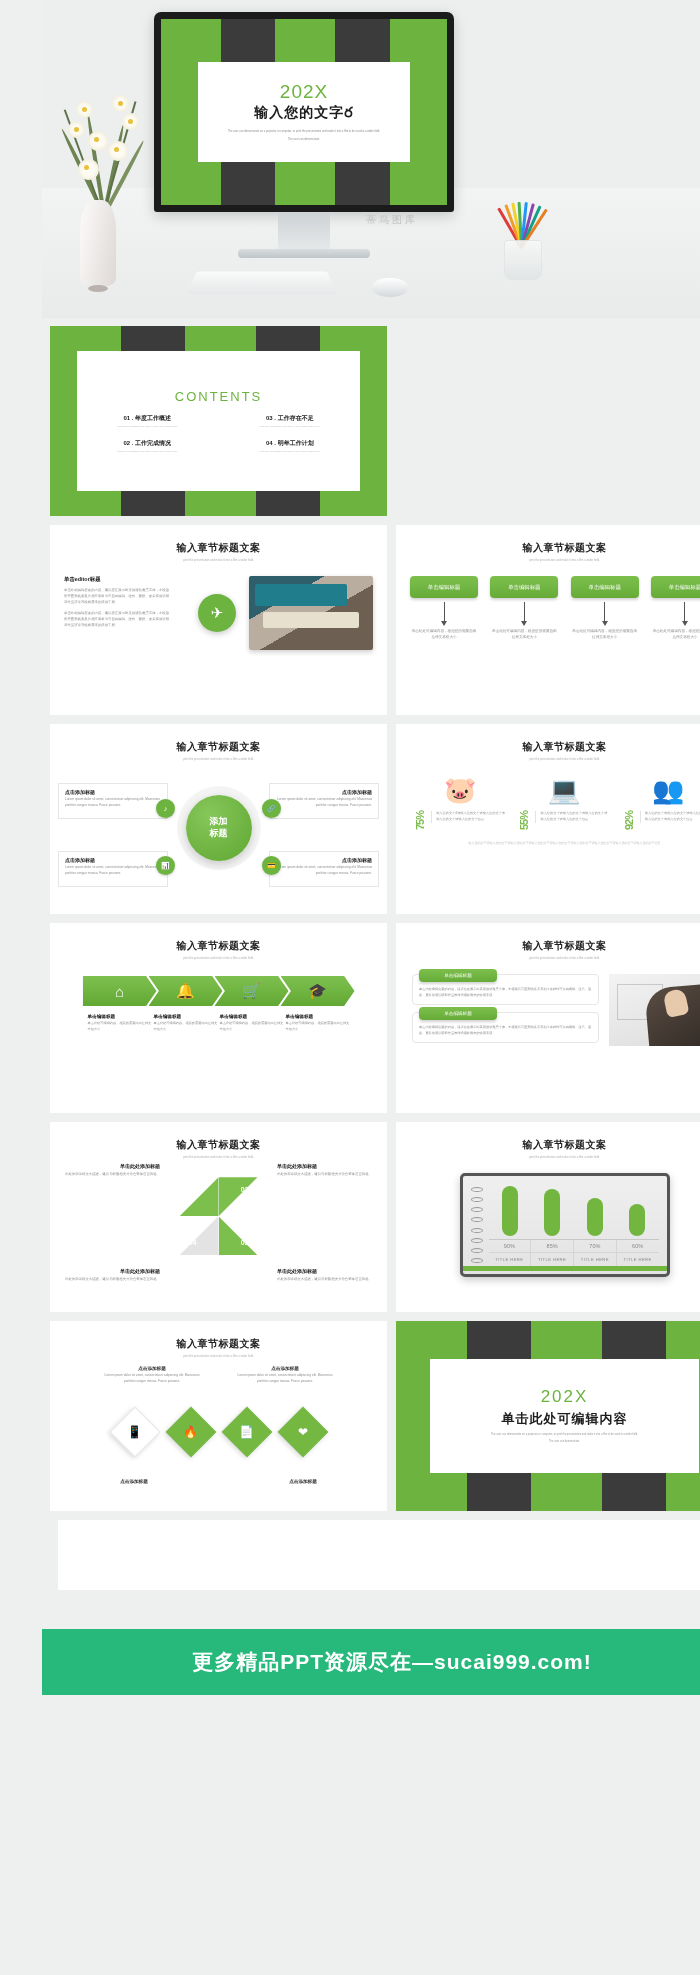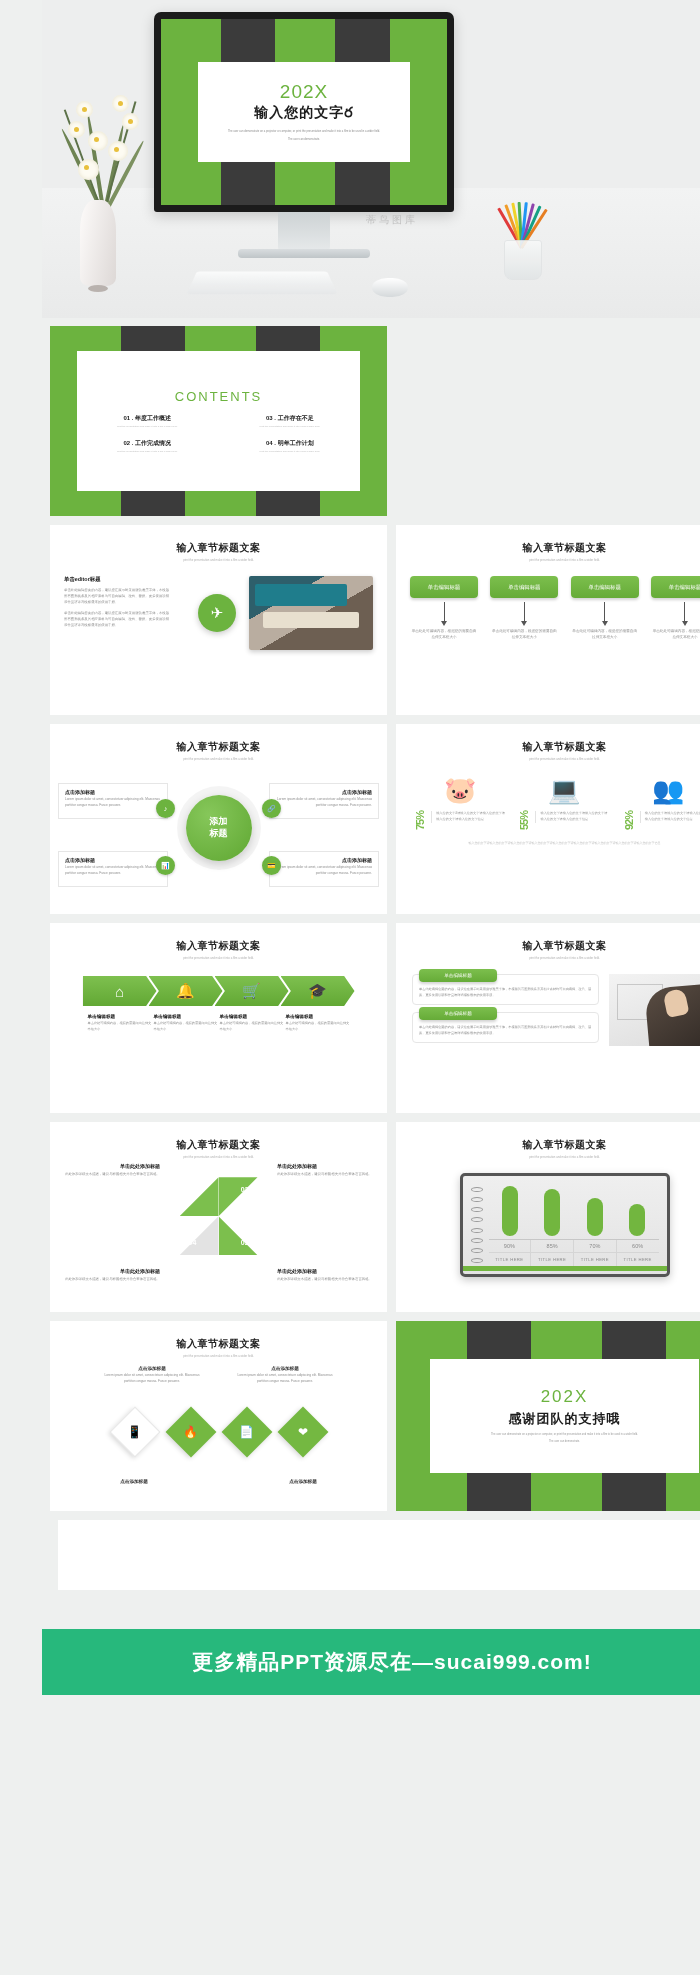--- a/index.html
+++ b/index.html
@@ -622,21 +622,21 @@
             <div class="lbl">点击添加标题</div>
           </div>
         </div>
       </div>
 
       <div class="slide cover">
         <div class="cstripe a"></div>
         <div class="cstripe b"></div>
         <div class="cwhite">
           <div class="h" style="font-size:17px;">202X</div>
-          <div class="thanksTtl">感谢团队的支持哦</div>
+          <div class="thanksTtl">单击此处可编辑内容</div>
           <div class="tiny">The user can demonstrate on a projector or computer, or print the presentation and make it into a film to be used in a wider field.</div>
           <div class="tiny" style="margin-top:2px;">The user can demonstrate.</div>
         </div>
       </div>
     </div>
 
     <div class="blank"></div>
   </div>
 
   <div class="gapw"></div>

